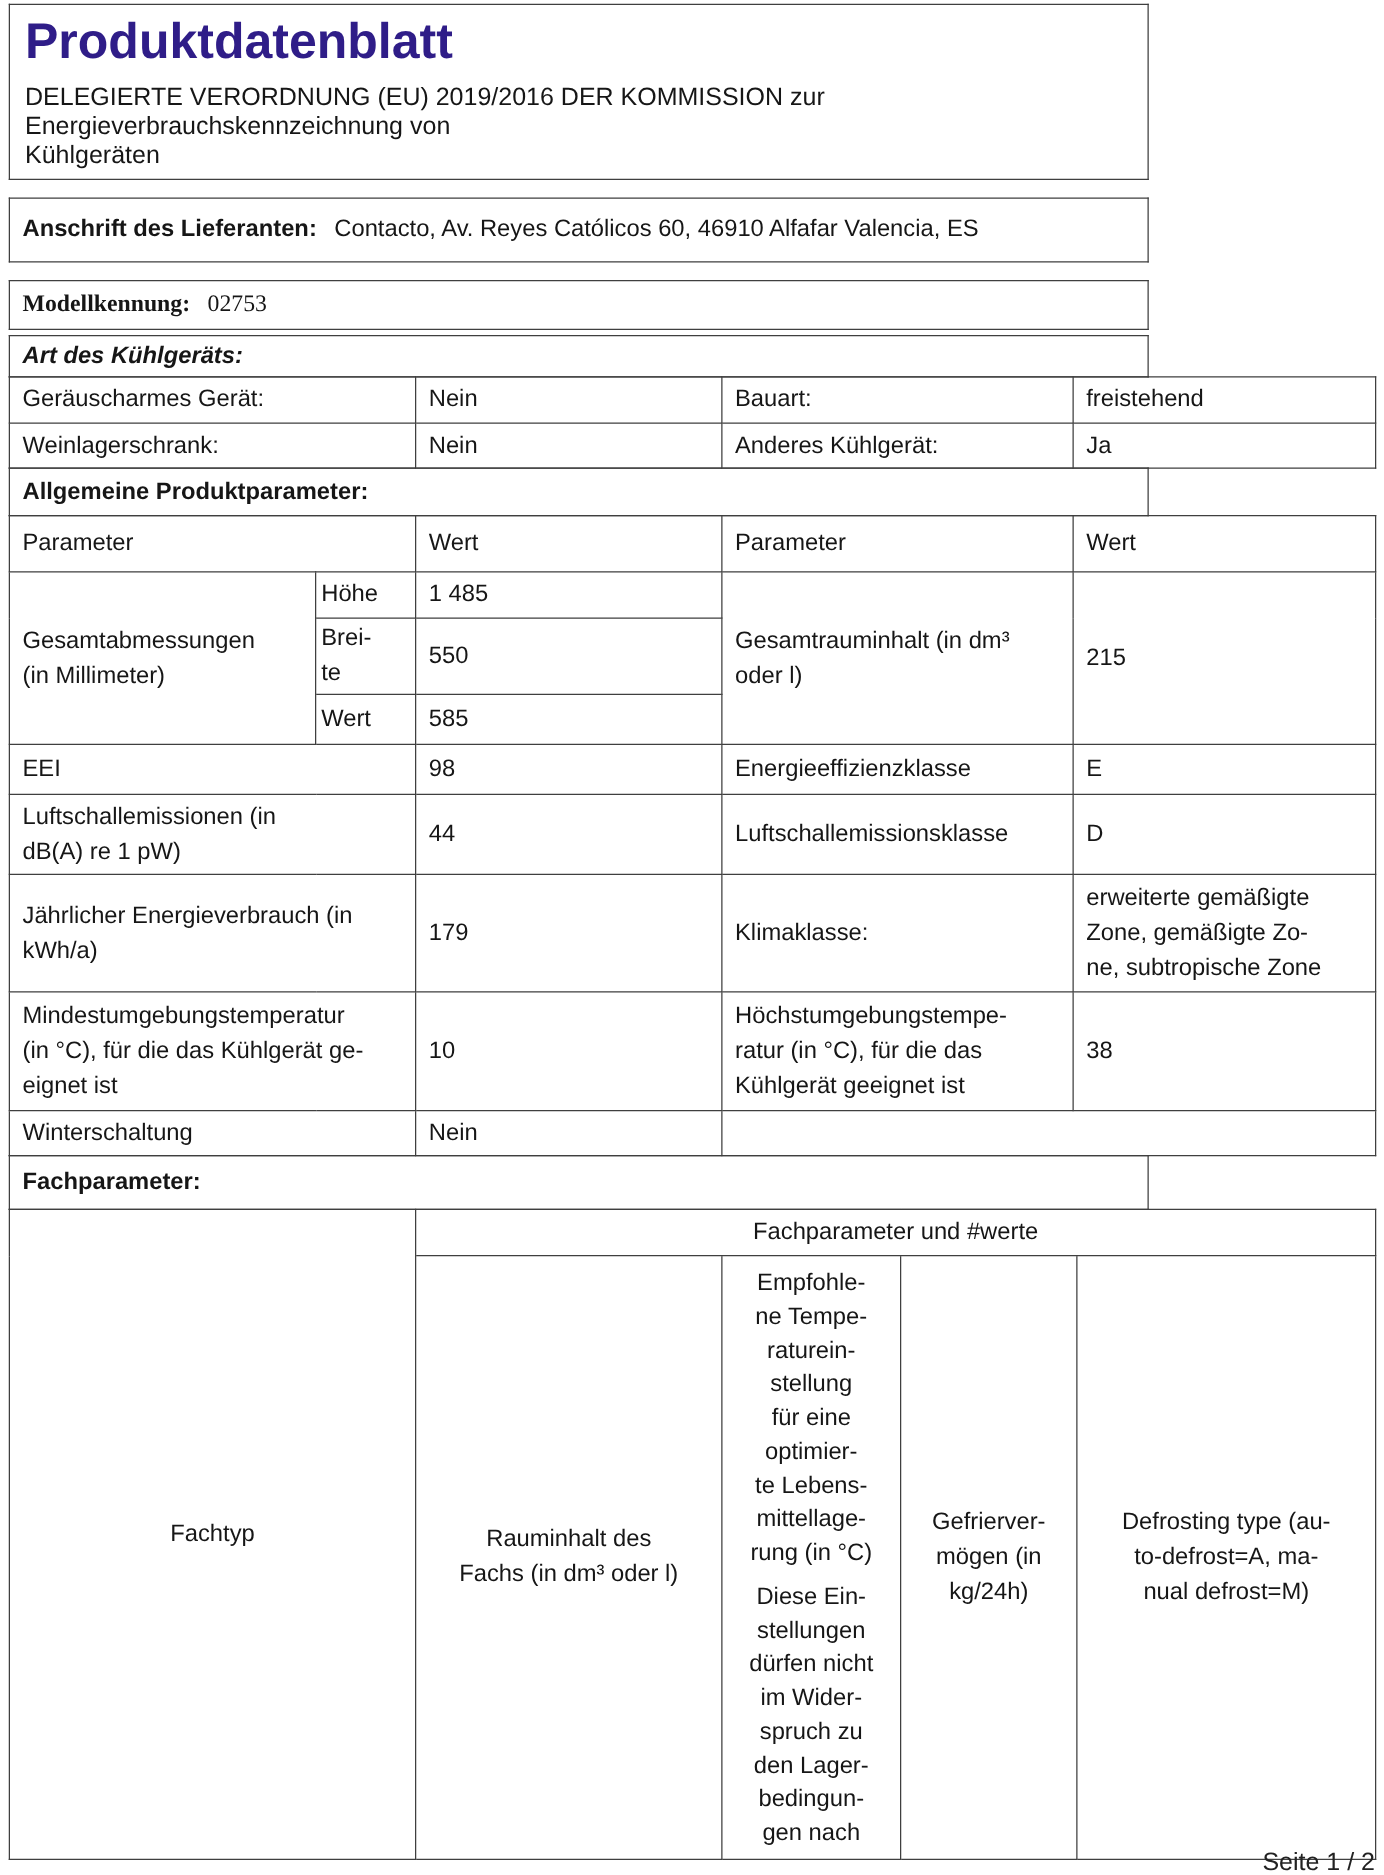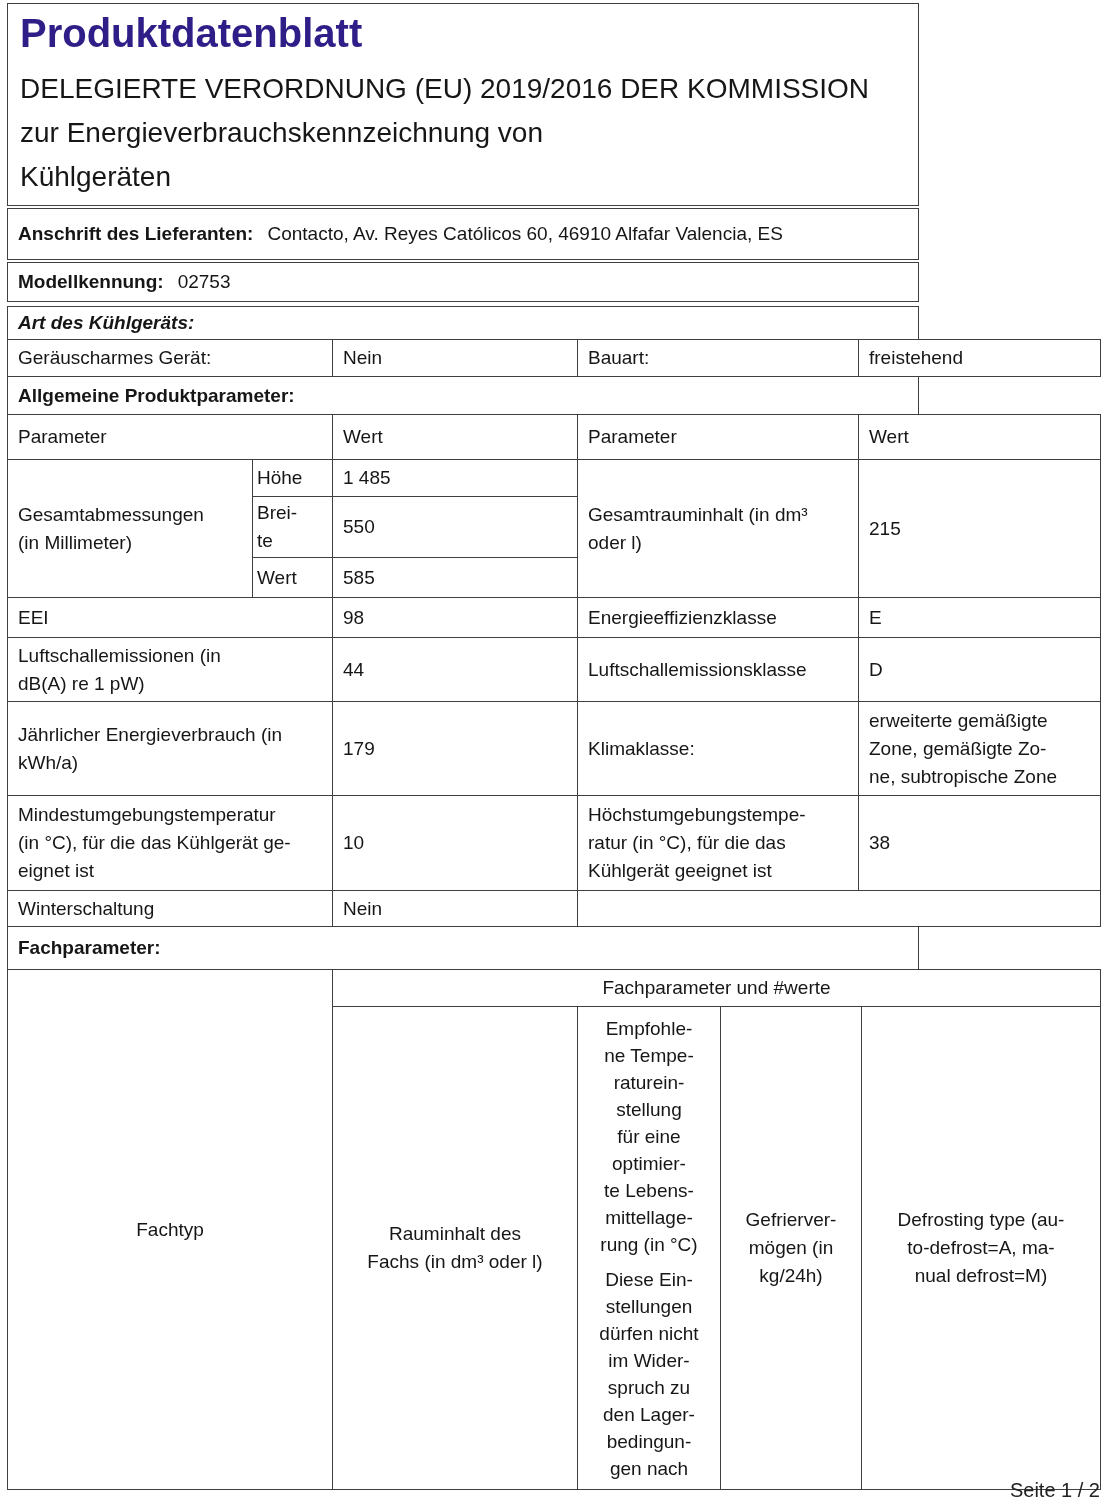--- a/index.html
+++ b/index.html
@@ -9,25 +9,25 @@
     -webkit-font-smoothing:antialiased;overflow:hidden;
   }
   .doc{position:absolute;left:7px;top:3px;width:1093px;}
   table.sec{border-collapse:collapse;width:912px;table-layout:fixed;}
   table.sec td{
     border:1px solid #3f3f3f;padding:2px 10px;
     font-size:19px;line-height:28px;vertical-align:middle;
     overflow:hidden;
   }
   .mflush{margin-top:-1px;}
-  .mgap{margin-top:2px;}
+  .mgap{margin-top:14px;}
   .mgap4{margin-top:4px;}
   .hdrcell{padding:4px 4px 6px 12px !important;}
   .title{font-size:40px;line-height:50px;font-weight:bold;letter-spacing:0px;}
-  .reg{font-size:28px;line-height:44px;margin-top:9px;white-space:pre-line;padding-right:14px;}
+  .reg{font-size:20px;line-height:23px;margin-top:9px;white-space:pre-line;padding-right:14px;}
   .lbl{font-weight:bold;}
   .val{margin-left:14px;}
   .sup20 td{font-size:20px;}
   .ml{white-space:pre-line;}
   td.vcol{padding-left:13px;}
   
   table.bt td{text-align:center;padding:2px 6px;margin-left:27px;}
   td.fachtyp{vertical-align:middle;}
   td.emp{vertical-align:top;padding-top:4px;}
   .clip{max-height:470px;overflow:hidden;}
@@ -59,21 +59,21 @@
           <td style="height:46px;">
       <span class="lbl">Anschrift des Lieferanten:</span><span class="val">Contacto, Av. Reyes Católicos 60, 46910 Alfafar Valencia, ES</span>
     </td>
         </tr>
   </tbody>
     </table>
 
   <table class="sec mgap sup20">
     <tbody>
         <tr>
-          <td style="height:34px;">
+          <td style="height:34px;font-family:Liberation Serif, serif;">
       <span class="lbl">Modellkennung:</span><span class="val">02753</span>
     </td>
         </tr>
   </tbody>
     </table>
 
   <table class="sec mgap4 sup20">
     <tbody>
         <tr>
           <td style="height:27px;font-style:italic;">
@@ -89,20 +89,26 @@
         <col style="width:245px">
         <col style="width:281px">
         <col style="width:242px">
       </colgroup>
     <tbody>
         <tr>
       <td style="height:32px;">Geräuscharmes Gerät:</td>
       <td class="vcol">Nein</td>
       <td>Bauart:</td>
       <td class="vcol">freistehend</td>
+    </tr>
+    <tr>
+      <td style="height:31px;">Weinlagerschrank:</td>
+      <td class="vcol">Nein</td>
+      <td>Anderes Kühlgerät:</td>
+      <td class="vcol">Ja</td>
     </tr>
   </tbody>
     </table>
 
   <table class="sec mflush sup20">
     <tbody>
         <tr>
           <td style="height:33px;">
       <span class="lbl">Allgemeine Produktparameter:</span>
     </td>

